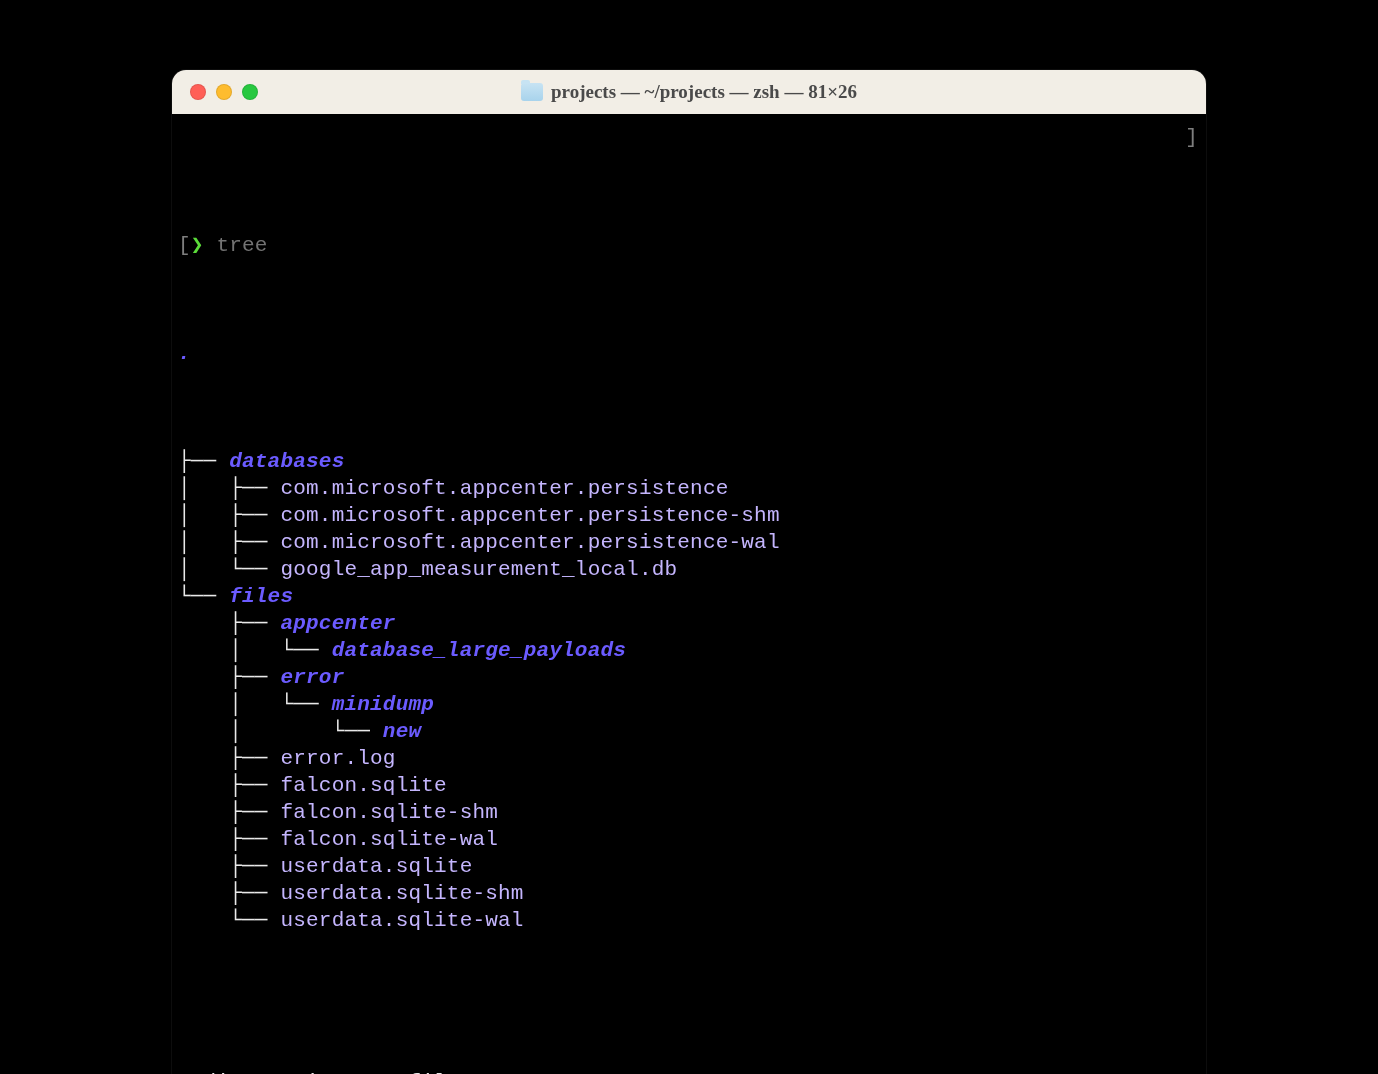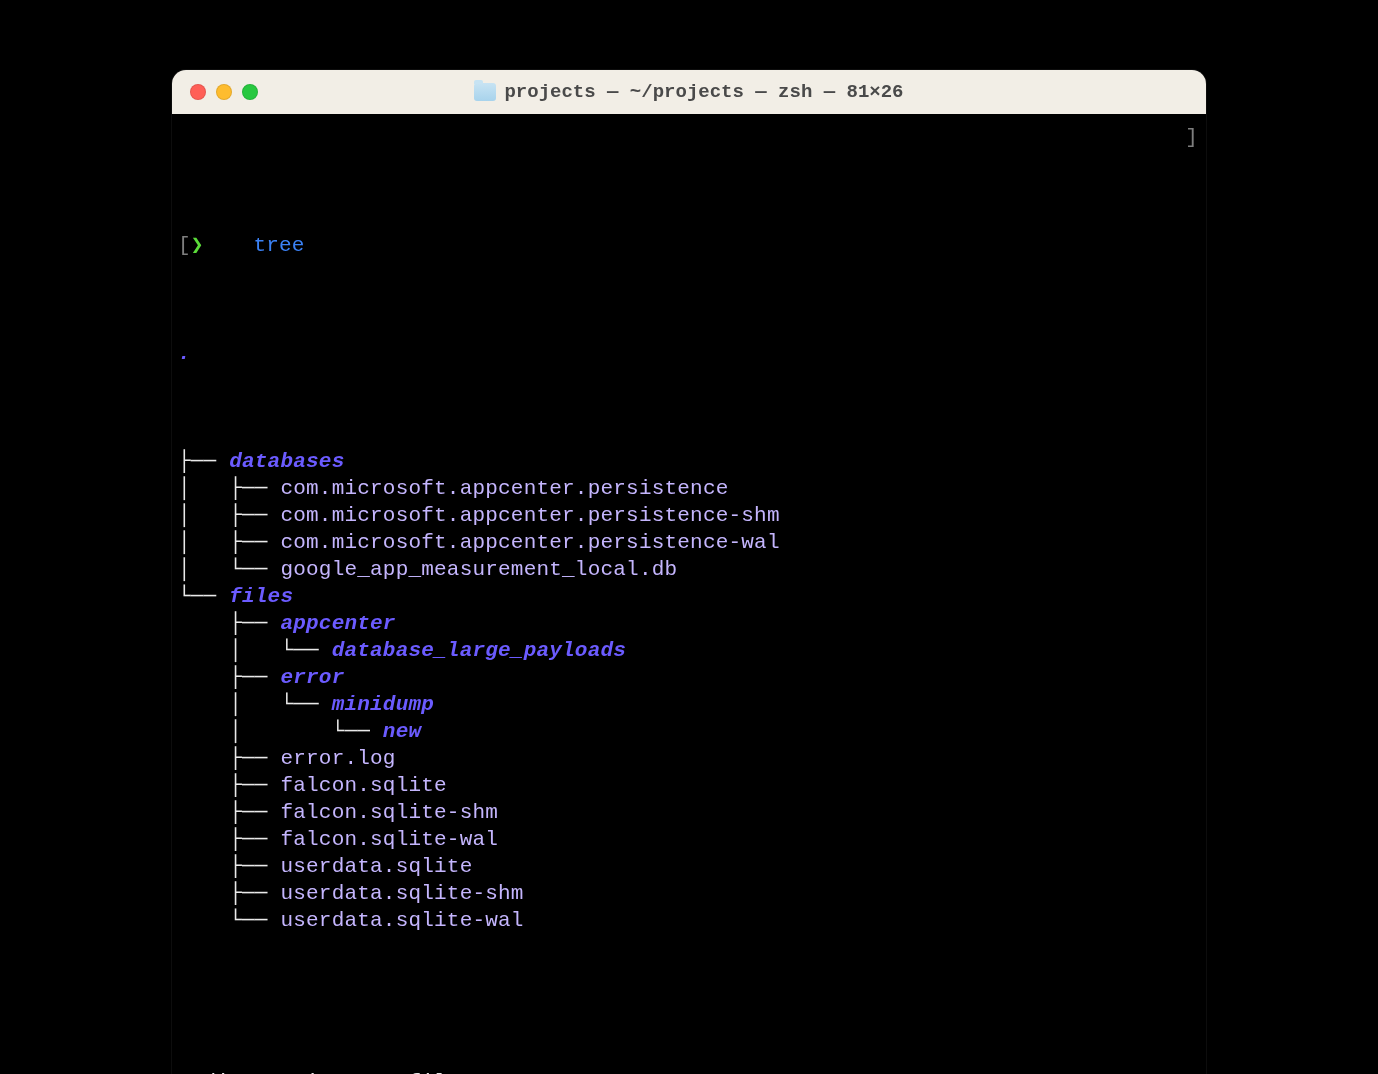--- a/index.html
+++ b/index.html
@@ -41,21 +41,21 @@
       position: absolute;
       left: 0; right: 0;
       display: flex;
       align-items: center;
       justify-content: center;
       pointer-events: none;
       gap: 8px;
     }
     .title-text {
       color: #4A4A4A;
-      font-family: Liberation Mono, monospace;
+      font-family: Liberation Serif, serif;
       font-weight: 700;
       font-size: 19px;
     }
     .folder-glyph {
       width: 22px; height: 18px;
       background: linear-gradient(#C7E3F3, #A8D3EC);
       border-radius: 3px;
       position: relative;
     }
     .folder-glyph::before {
@@ -74,21 +74,21 @@
       line-height: 27px;
       white-space: pre;
       font-weight: 520;
       letter-spacing: 0.2px;
       min-height: 710px;
       position: relative;
     }
     .term .row { display: flex; }
     .bracket { color: #7E7E7E; }
     .prompt-sym { color: #5BDB3A; font-weight: bold; }
-    .cmd { color: #3b82f6; margin-left: 37px; }
+    .cmd { color: #737373; }
     .dir { color: #6B5BFF; font-weight: bold; font-style: italic; }
     .plain { color: #c4b5fd; }
     .treechar { color: #E9E9E9; }
     .summary { color: #E9E9E9; }
     .rbracket {
       position: absolute;
       right: 8px;
       top: 10px;
       color: #7E7E7E;
     }

